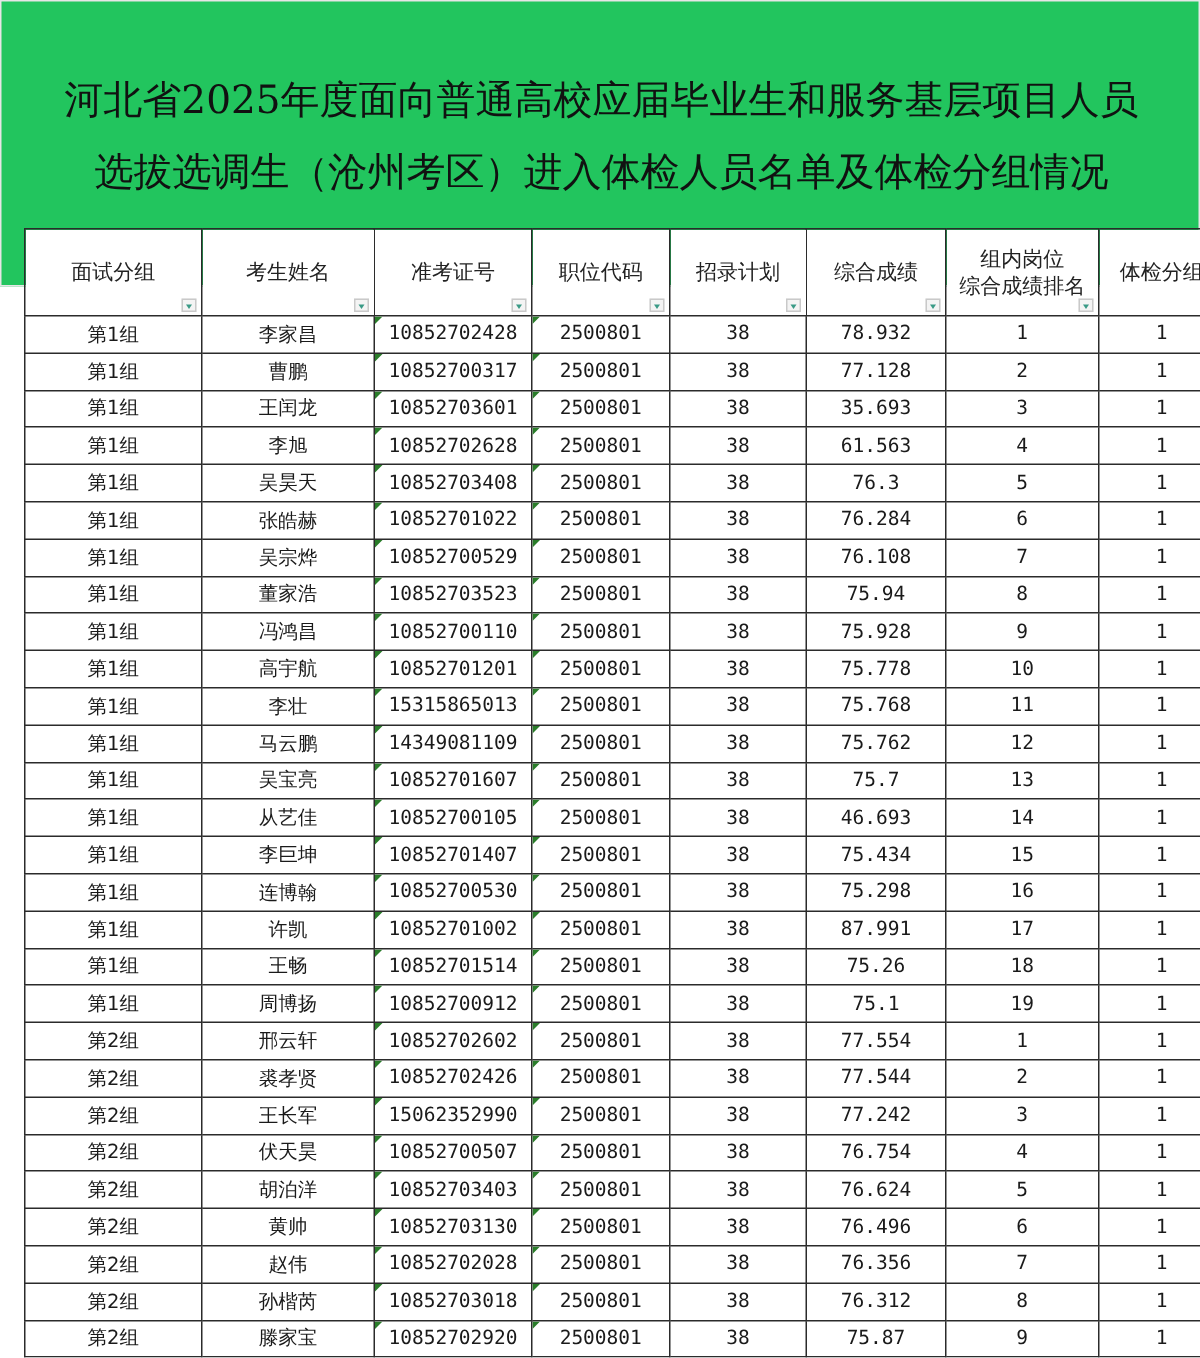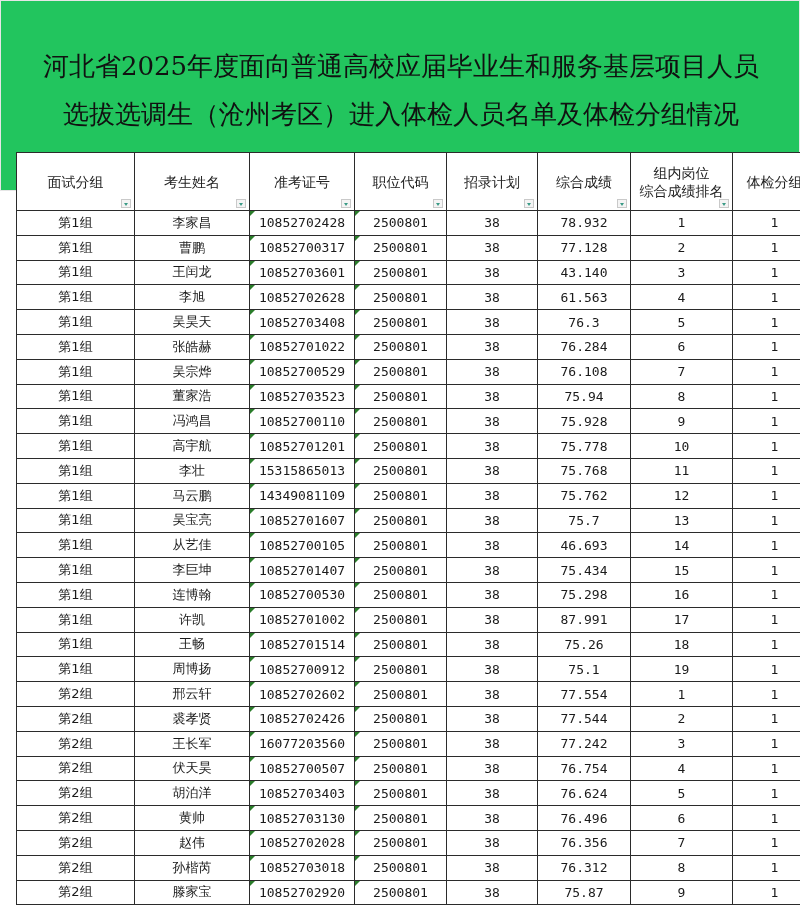--- a/index.html
+++ b/index.html
@@ -186,21 +186,21 @@
         <td class="num"><span>77.128</span></td>
         <td class="num"><span>2</span></td>
         <td class="num"><span>1</span></td>
       </tr>
       <tr>
         <td class="zh"><span>第1组</span></td>
         <td class="zh"><span>王闰龙</span></td>
         <td class="mono"><span class="text-marker"></span><span>10852703601</span></td>
         <td class="mono"><span class="text-marker"></span><span>2500801</span></td>
         <td class="num"><span>38</span></td>
-        <td class="num"><span>43.140</span></td>
+        <td class="num"><span>35.693</span></td>
         <td class="num"><span>3</span></td>
         <td class="num"><span>1</span></td>
       </tr>
       <tr>
         <td class="zh"><span>第1组</span></td>
         <td class="zh"><span>李旭</span></td>
         <td class="mono"><span class="text-marker"></span><span>10852702628</span></td>
         <td class="mono"><span class="text-marker"></span><span>2500801</span></td>
         <td class="num"><span>38</span></td>
         <td class="num"><span>61.563</span></td>
@@ -373,21 +373,21 @@
         <td class="mono"><span class="text-marker"></span><span>10852702426</span></td>
         <td class="mono"><span class="text-marker"></span><span>2500801</span></td>
         <td class="num"><span>38</span></td>
         <td class="num"><span>77.544</span></td>
         <td class="num"><span>2</span></td>
         <td class="num"><span>1</span></td>
       </tr>
       <tr>
         <td class="zh"><span>第2组</span></td>
         <td class="zh"><span>王长军</span></td>
-        <td class="mono"><span class="text-marker"></span><span>16077203560</span></td>
+        <td class="mono"><span class="text-marker"></span><span>15062352990</span></td>
         <td class="mono"><span class="text-marker"></span><span>2500801</span></td>
         <td class="num"><span>38</span></td>
         <td class="num"><span>77.242</span></td>
         <td class="num"><span>3</span></td>
         <td class="num"><span>1</span></td>
       </tr>
       <tr>
         <td class="zh"><span>第2组</span></td>
         <td class="zh"><span>伏天昊</span></td>
         <td class="mono"><span class="text-marker"></span><span>10852700507</span></td>

